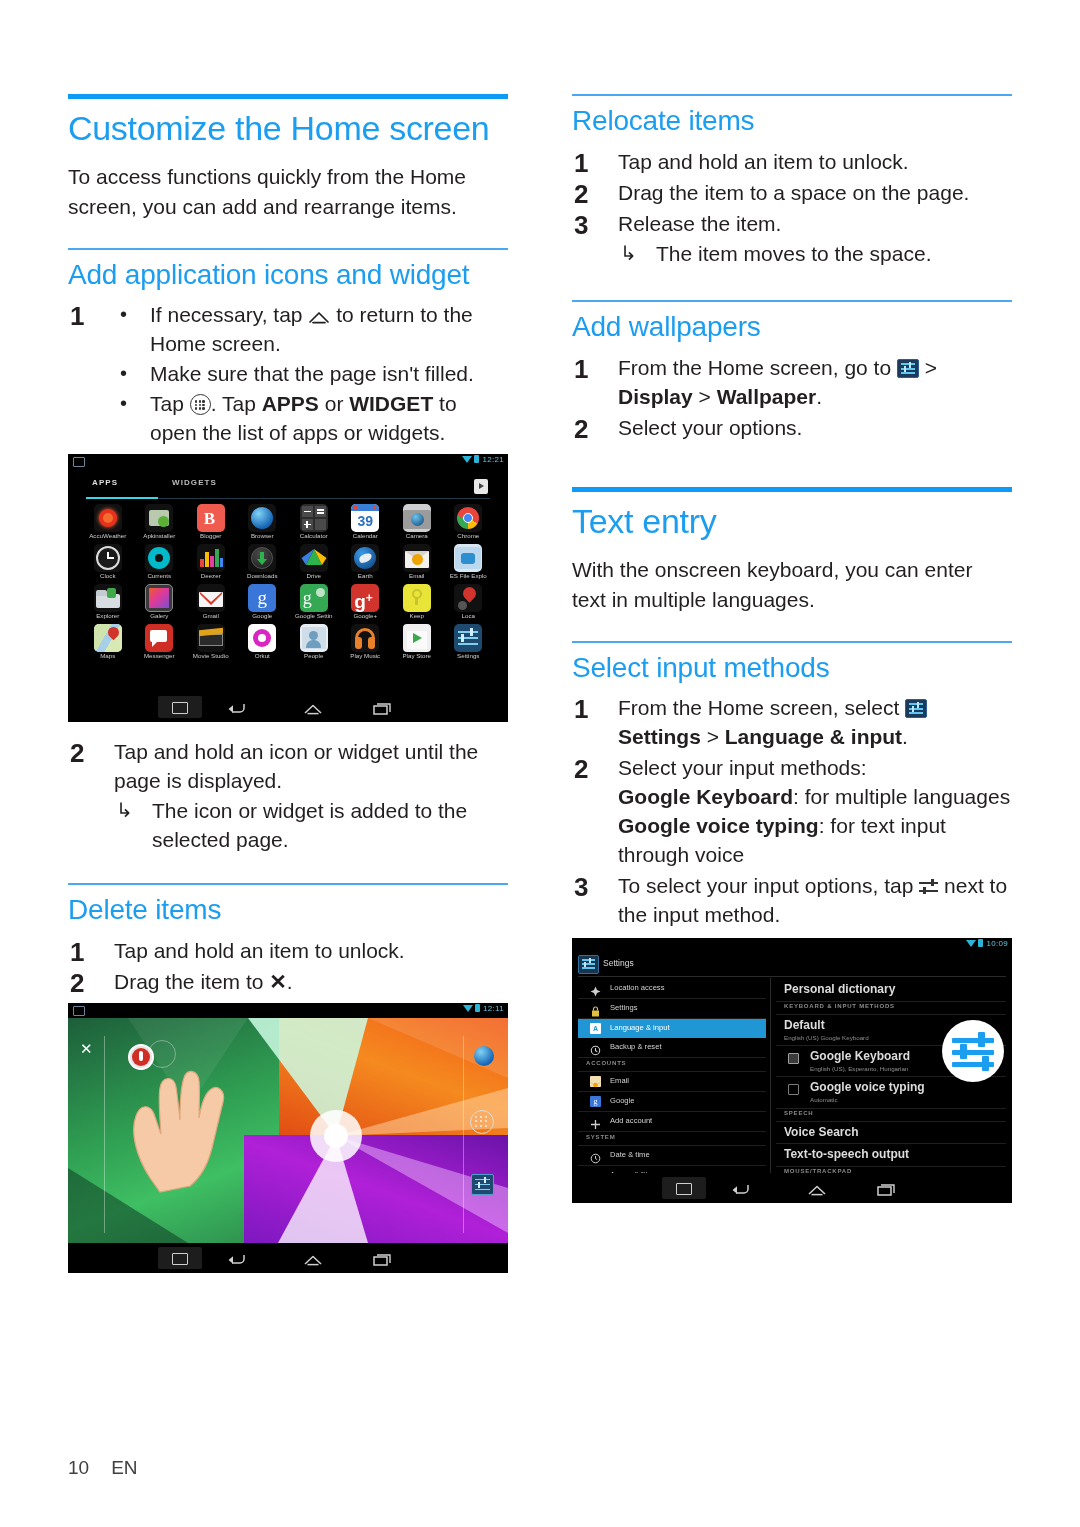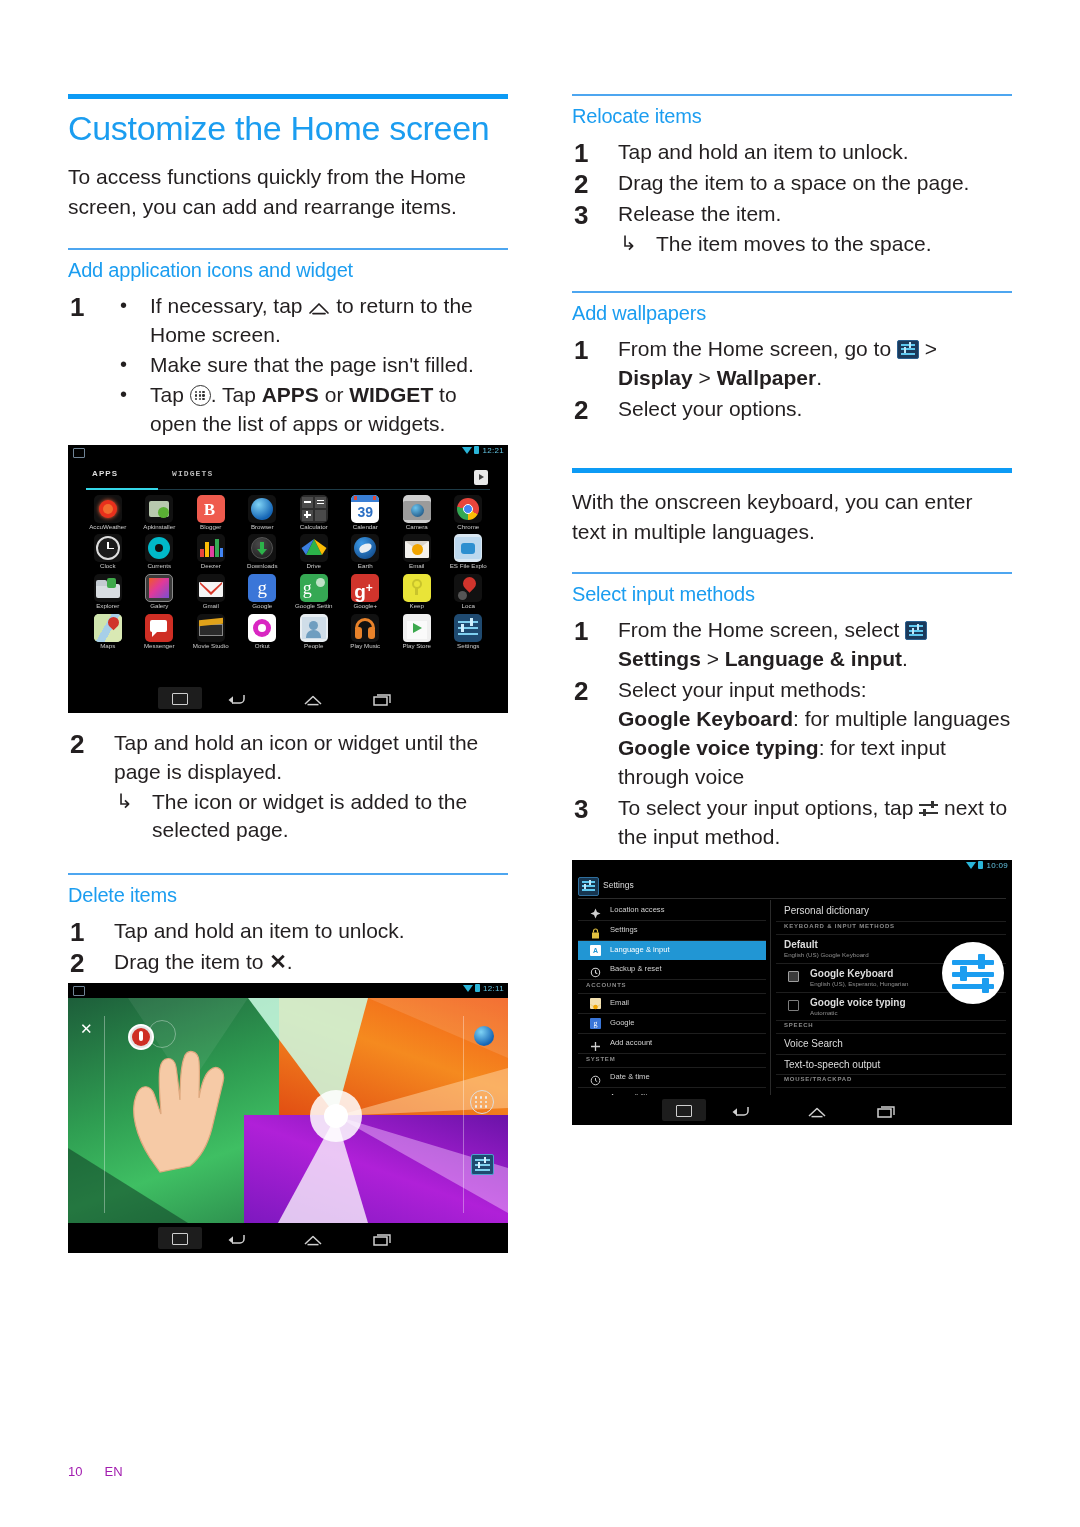--- a/index.html
+++ b/index.html
@@ -14,21 +14,21 @@
   .col-right{left:572px;}
 
   
   .rule-thick{height:5px;background:#0d9bf5;width:100%;}
   .rule-thin{height:2px;background:#4da6f0;width:100%;}
   h1.h-main{
     font-size:34px;font-weight:400;color:#1b9df0;
     margin:10px 0 0 0;letter-spacing:-0.3px;line-height:1.15;
   }
   h2.h-sub{
-    font-size:20px;font-weight:400;color:#1b9df0;
+    font-size:28px;font-weight:400;color:#1b9df0;
     margin:8px 0 2px 0;letter-spacing:-0.2px;line-height:1.2;
   }
   p.body{
     font-size:21px;line-height:1.42;margin:14px 0 0 0;
     color:#231f20;font-weight:300;
   }
 
   
   ol.steps{list-style:none;margin:10px 0 0 0;padding:0;}
   ol.steps>li{
@@ -79,21 +79,21 @@
   .sb-wifi{display:inline-block;width:0;height:0;border-left:5px solid transparent;
     border-right:5px solid transparent;border-top:7px solid #2ab5d8;
     vertical-align:-1px;margin-right:2px;}
   .sb-batt{display:inline-block;width:5px;height:8px;background:#2ab5d8;
     vertical-align:-1px;margin-right:3px;border-radius:1px;}
 
   .drawer-tabs{position:absolute;left:0;right:0;top:16px;height:30px;}
   .dtab{position:absolute;top:8px;color:#ddd;font-size:8px;font-weight:700;
     letter-spacing:1.1px;}
   .dtab.apps{left:24px;}
-  .dtab.widgets{left:104px;color:#bbb;font-family:Liberation Mono, monospace;}
+  .dtab.widgets{left:104px;color:#bbb;}
   .dtab-underline{position:absolute;left:18px;top:27px;width:72px;height:2px;background:#35d7e8;}
   .dtab-line{position:absolute;left:18px;right:18px;top:28px;height:1px;background:#1d3a46;}
   .playicon{position:absolute;right:20px;top:9px;width:14px;height:15px;
     background:#e9e9e9;border-radius:2px;}
   .playicon:after{content:"";position:absolute;left:4.5px;top:4px;
     border-left:5px solid #444;border-top:3.5px solid transparent;
     border-bottom:3.5px solid transparent;}
 
   .appgrid{position:absolute;left:14px;right:14px;top:50px;
     display:grid;grid-template-columns:repeat(8,1fr);row-gap:4px;}
@@ -142,36 +142,36 @@
   .srow{position:relative;height:19px;border-bottom:1px solid #1e1e1e;}
   .srow .slabel{position:absolute;left:32px;top:4px;color:#d2d2d2;font-size:7.6px;}
   .srow .sicon{position:absolute;left:12px;top:4px;width:11px;height:11px;}
   .srow.sel{background:#2196d4;border-bottom:none;}
   .srow.sel .slabel{color:#fff;}
   .shdr{height:13px;position:relative;border-bottom:1px solid #1e1e1e;}
   .shdr span{position:absolute;left:8px;top:2px;color:#8b8b8b;font-size:6px;
     letter-spacing:0.8px;font-weight:700;}
 
   .rrow{position:relative;border-bottom:1px solid #1e1e1e;padding:4px 0 4px 8px;}
-  .rrow .rtitle{color:#dcdcdc;font-size:10px;display:block;line-height:1.15;}
+  .rrow .rtitle{color:#dcdcdc;font-size:12px;display:block;line-height:1.15;font-weight:bold;}
   .rrow .rsub{color:#8f8f8f;font-size:6.2px;display:block;line-height:1.2;margin-top:1px;}
   .rrow.ind{padding-left:34px;}
   .rrow .cbox{position:absolute;left:12px;top:7px;width:9px;height:9px;
     border:1.2px solid #7d7d7d;border-radius:1px;}
   .rrow .cbox.on{border-color:#9e9e9e;background:#3a3a3a;}
   .rhdr{position:relative;height:12px;border-bottom:1px solid #1e1e1e;}
   .rhdr span{position:absolute;left:8px;top:1px;color:#8b8b8b;font-size:6px;
     letter-spacing:0.8px;font-weight:700;}
   .callout{position:absolute;right:8px;top:82px;width:62px;height:62px;
     border-radius:50%;background:#fff;z-index:20;}
   .callout i{position:absolute;height:5px;background:#1b9df0;display:block;left:10px;width:42px;border-radius:1px;}
   .callout b{position:absolute;width:7px;height:15px;background:#1b9df0;display:block;border-radius:1px;}
 
   
-  .footer{position:absolute;left:68px;bottom:48px;font-size:13px;color:#a21caf;}
+  .footer{position:absolute;left:68px;bottom:48px;font-size:19px;color:#404040;}
   .footer .pg{margin-right:22px;}
 </style>
 </head>
 <body>
 
 <div class="page">
 
   <div class="col col-left">
 
     <div class="rule-thick"></div>
@@ -657,20 +657,21 @@
         <span>From the Home screen, go to </span><span class="ico ico-settings"><i style="left:3px;top:3px;width:14px;"></i><i style="left:3px;top:7.5px;width:14px;"></i><i style="left:3px;top:12px;width:14px;"></i><i style="left:11px;top:1.5px;width:2.2px;height:6px;background:#bfe8fa;"></i><i style="left:6px;top:6px;width:2.2px;height:6px;background:#bfe8fa;"></i></span><span> &gt; </span><span class="b">Display</span><span> &gt; </span><span class="b">Wallpaper</span><span>.</span>
       </li>
       <li>
         <span class="num">2</span>
         <span>Select your options.</span>
       </li>
     </ol>
 
     <div style="height:42px;"></div>
     <div class="rule-thick"></div>
+    <h1 class="h-main">Text entry</h1>
 
     <p class="body">With the onscreen keyboard, you can enter text in multiple languages.</p>
 
     <div style="height:26px;"></div>
     <div class="rule-thin"></div>
     <h2 class="h-sub">Select input methods</h2>
 
     <ol class="steps">
       <li>
         <span class="num">1</span>

